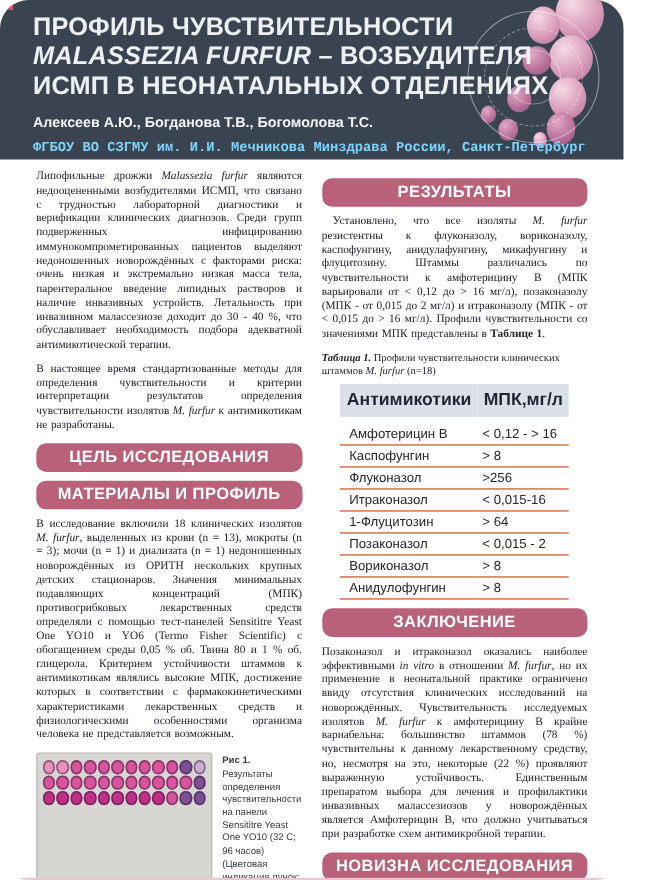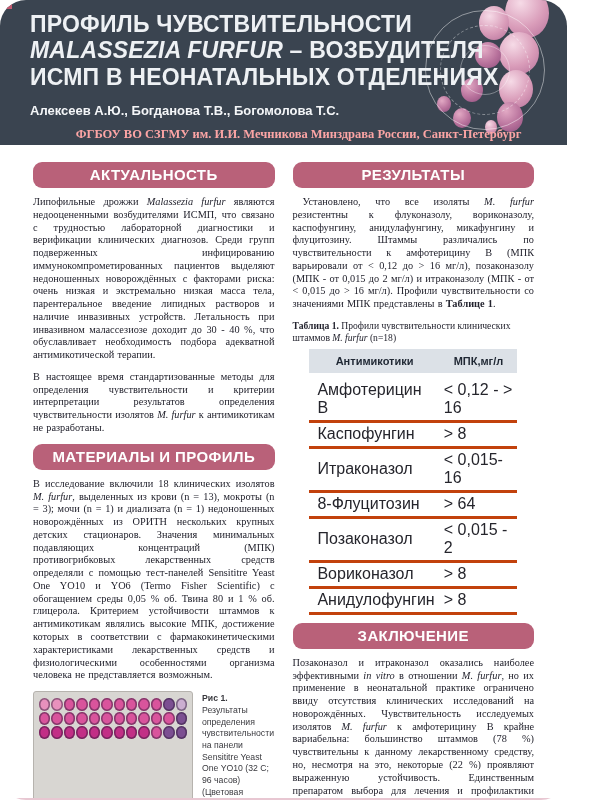--- a/index.html
+++ b/index.html
@@ -9,22 +9,22 @@
   .bottom-line{position:absolute;left:0;bottom:0;width:100%;height:2px;background:#e8c7d2;}
 
   
   .header{position:relative;height:145px;background:var(--header-bg,#3a4450);overflow:hidden;}
   .header-inner{position:relative;z-index:3;padding:11px 0 0 30px;}
   .title{font-family:"Liberation Sans",sans-serif;font-weight:bold;font-size:23px;
          line-height:1.15;width:470px;color:#eef1f4;letter-spacing:.2px;}
   .title .it{font-style:italic;}
   .authors{margin-top:13px;font-family:"Liberation Sans",sans-serif;font-weight:bold;
            font-size:13px;color:#f4f6f8;}
-  .affil{margin-top:9px;font-family:Liberation Serif, serif;font-weight:bold;
-         font-size:12.5px;color:#fca5a5;text-align:center;}
+  .affil{margin-top:9px;font-family:Liberation Mono, monospace;font-weight:bold;
+         font-size:12.5px;color:#7dd3fc;}
   
   .yeast{position:absolute;right:0;top:0;width:160px;height:145px;z-index:1;}
   .cell{position:absolute;border-radius:50%;
         background:radial-gradient(circle at 35% 30%, #f6dbe7, #d99cb9 55%, #b5709a);}
   .cell.dark{background:radial-gradient(circle at 35% 30%, #e2a9c4, #b8729c 55%, #8f4f7e);}
   .c1{width:44px;height:50px;right:18px;top:-12px;}
   .c2{width:30px;height:34px;right:58px;top:6px;}
   .c3{width:40px;height:42px;right:28px;top:32px;}
   .c4{width:26px;height:26px;right:66px;top:42px;}
   .c5{width:34px;height:38px;right:34px;top:70px;}
@@ -46,27 +46,27 @@
   .pill{background:var(--accent,#b96179);color:#fff;text-align:center;border-radius:9px;
         font-family:"Liberation Sans",sans-serif;font-weight:bold;font-size:15px;
         padding:4px 0 5px;margin:7px 0 8px;letter-spacing:.4px;}
   p.body{font-size:10.3px;text-align:justify;line-height:1.24;margin:0 0 9px;word-spacing:.6px;}
   p.body .it{font-style:italic;}
   p.body .bd{font-weight:bold;}
   p.indent{text-indent:10px;}
 
   
   .tbl-caption{font-size:9.6px;line-height:1.25;margin:0 0 5px;}
-  .tbl-caption .bd{font-weight:bold;}
+  .tbl-caption .bd{font-weight:bold;font-style:italic;}
   .tbl-caption .it{font-style:italic;}
   table.mic{border-collapse:collapse;margin:0 auto 8px;width:86%;
             font-family:"Liberation Sans",sans-serif;}
-  table.mic th{background:var(--table-header-bg,#dce1e7);font-size:11px;font-weight:bold;
+  table.mic th{background:var(--table-header-bg,#dce1e7);font-size:16px;font-weight:bold;
             color:#1f2733;padding:6px 4px;}
-  table.mic td{font-size:16px;color:#25252c;padding:2.5px 4px;border-bottom:3px solid #c2410c;}
+  table.mic td{font-size:12px;color:#25252c;padding:2.5px 4px;border-bottom:1px solid #c2410c;}
   table.mic thead th{border-bottom:6px solid #fff;}
   table.mic td.name{text-align:left;padding-left:8px;}
   table.mic td.val{text-align:left;}
 
   
   .figure-row{display:flex;gap:9px;margin-top:4px;}
   .plate{width:160px;height:124px;background:#d8d6d2;border:1px solid #b6b3ae;
          border-radius:3px;padding:6px 5px;box-sizing:border-box;flex:none;}
   .wells{display:grid;grid-template-columns:repeat(12,1fr);grid-template-rows:repeat(8,1fr);
          gap:1px;height:100%;}
@@ -98,24 +98,24 @@
     <div class="header-inner">
       <div class="title"><span class="">ПРОФИЛЬ ЧУВСТВИТЕЛЬНОСТИ </span><span class="it ">MALASSEZIA FURFUR</span><span class=""> – ВОЗБУДИТЕЛЯ ИСМП В НЕОНАТАЛЬНЫХ ОТДЕЛЕНИЯХ</span></div>
       <div class="authors">Алексеев А.Ю., Богданова Т.В., Богомолова Т.С.</div>
       <div class="affil">ФГБОУ ВО СЗГМУ им. И.И. Мечникова Минздрава России, Санкт-Петербург</div>
     </div>
   </div>
 
   <div class="columns">
 
     <div class="col">
-      <div class="pill">АКТУАЛЬНОСТЬ</div>
       <p class="body"><span class="">Липофильные дрожжи </span><span class="it ">Malassezia furfur</span><span class=""> являются недооцененными возбудителями ИСМП, что связано с трудностью лабораторной диагностики и верификации клинических диагнозов. Среди групп подверженных инфицированию иммунокомпрометированных пациентов выделяют недоношенных новорождённых с факторами риска: очень низкая и экстремально низкая масса тела, парентеральное введение липидных растворов и наличие инвазивных устройств. Летальность при инвазивном малассезиозе доходит до 30 - 40 %, что обуславливает необходимость подбора адекватной антимикотической терапии.</span></p>
       <p class="body"><span class="">В настоящее время стандартизованные методы для определения чувствительности и критерии интерпретации результатов определения чувствительности изолятов </span><span class="it ">M. furfur</span><span class=""> к антимикотикам не разработаны.</span></p>
 
+      <div class="pill">ЦЕЛЬ ИССЛЕДОВАНИЯ</div>
 
       <div class="pill">МАТЕРИАЛЫ И ПРОФИЛЬ</div>
       <p class="body"><span class="">В исследование включили 18 клинических изолятов </span><span class="it ">M. furfur</span><span class="">, выделенных из крови (n = 13), мокроты (n = 3); мочи (n = 1) и диализата (n = 1) недоношенных новорождённых из ОРИТН нескольких крупных детских стационаров. Значения минимальных подавляющих концентраций (МПК) противогрибковых лекарственных средств определяли с помощью тест-панелей Sensititre Yeast One YO10 и YO6 (Termo Fisher Scientific) с обогащением среды 0,05 % об. Твина 80 и 1 % об. глицерола. Критерием устойчивости штаммов к антимикотикам являлись высокие МПК, достижение которых в соответствии с фармакокинетическими характеристиками лекарственных средств и физиологическими особенностями организма человека не представляется возможным.</span></p>
 
       <div class="figure-row">
         <div class="plate">
           <div class="wells">
               <div class="well" style="background: rgb(232, 145, 189);"></div>
               <div class="well" style="background: rgb(232, 145, 189);"></div>
               <div class="well" style="background: rgb(217, 84, 156);"></div>
@@ -173,25 +173,29 @@
         <tbody>
             <tr>
               <td class="name">Амфотерицин В</td>
               <td class="val">&lt; 0,12 - &gt; 16</td>
             </tr>
             <tr>
               <td class="name">Каспофунгин</td>
               <td class="val">&gt; 8</td>
             </tr>
             <tr>
+              <td class="name">Флуконазол</td>
+              <td class="val">&gt;256</td>
+            </tr>
+            <tr>
               <td class="name">Итраконазол</td>
               <td class="val">&lt; 0,015-16</td>
             </tr>
             <tr>
-              <td class="name">8-Флуцитозин</td>
+              <td class="name">1-Флуцитозин</td>
               <td class="val">&gt; 64</td>
             </tr>
             <tr>
               <td class="name">Позаконазол</td>
               <td class="val">&lt; 0,015 - 2</td>
             </tr>
             <tr>
               <td class="name">Вориконазол</td>
               <td class="val">&gt; 8</td>
             </tr>

